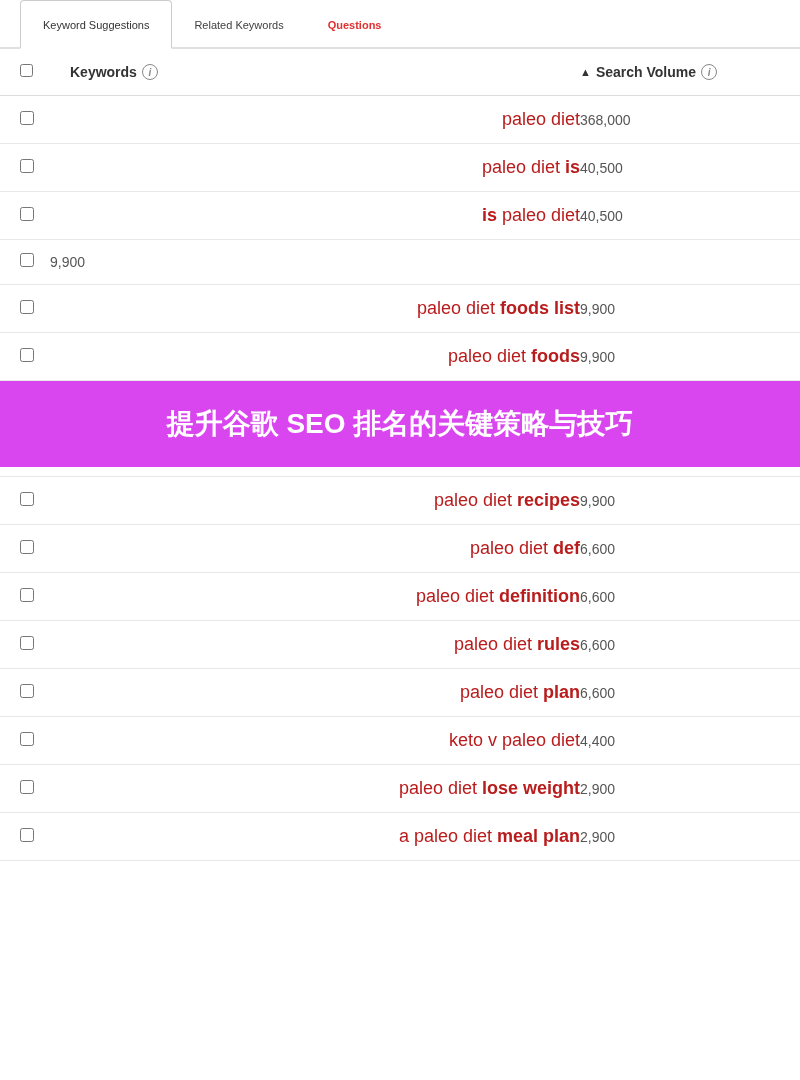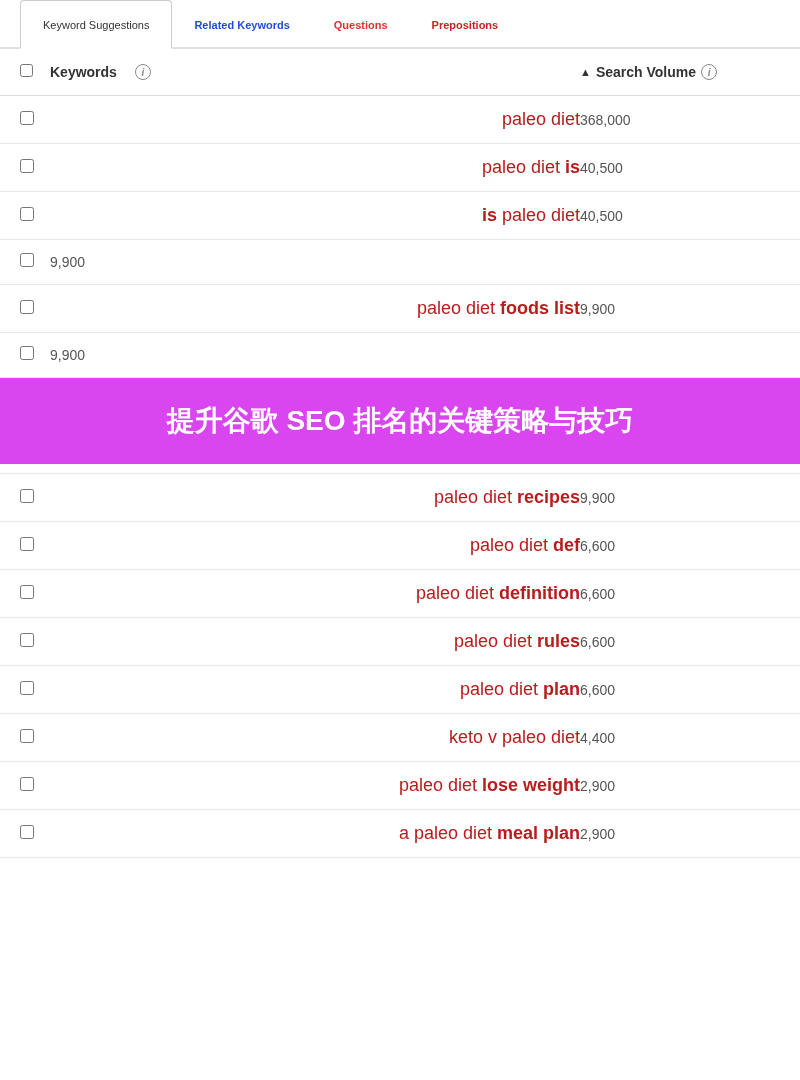--- a/index.html
+++ b/index.html
@@ -39,22 +39,22 @@
     .tab.active {
       border: 1.5px solid #ccc;
       border-bottom: 2px solid #fff;
       border-radius: 4px 4px 0 0;
       margin-bottom: -2px;
       color: #333;
       font-weight: 500;
     }
 
     .tab.orange {
-      color: #1d4ed8;
-      font-weight: 700;
+      color: #404040;
+      font-weight: 400;
     }
 
     .tab.red {
       color: #e03030;
       font-weight: 600;
     }
 
     .tab.red2 {
       color: #cc2222;
       font-weight: 600;
@@ -73,21 +73,22 @@
       width: 30px;
     }
 
     .th-keyword {
       flex: 1;
       font-size: 14px;
       font-weight: 700;
       color: #333;
       display: flex;
       align-items: center;
-      gap: 18px;
+      gap: 5px;
+      margin-left: 20px;
     }
 
     .th-volume {
       width: 200px;
       font-size: 14px;
       font-weight: 700;
       color: #333;
       display: flex;
       align-items: center;
       gap: 5px;
@@ -170,21 +171,20 @@
       position: relative;
     }
   </style>
 </head>
 <body>
 
 <div class="tabs-bar">
   <button class="tab active">Keyword Suggestions</button>
   <button class="tab orange">Related Keywords</button>
   <button class="tab red">Questions</button>
-  <button class="tab red2">Prepositions</button>
 </div>
 
 <div class="table-header">
   <div class="th-checkbox">
     <input type="checkbox" style="">
   </div>
   <div class="th-keyword">
     <span>Keywords</span>
     <span class="info-icon">i</span>
   </div>
@@ -215,20 +215,21 @@
       <div class="row-checkbox"><input type="checkbox" style=""></div>
       <div class="row-volume">9,900</div>
     </div>
     <div class="table-row">
       <div class="row-checkbox"><input type="checkbox" style=""></div>
       <div class="row-keyword">paleo diet <span class="bold">foods list</span></div>
       <div class="row-volume">9,900</div>
     </div>
     <div class="table-row">
       <div class="row-checkbox"><input type="checkbox" style=""></div>
+      <div class="row-keyword">paleo diet <span class="bold">foods</span></div>
       <div class="row-volume">9,900</div>
     </div>
     <div class="overlay-banner">提升谷歌 SEO 排名的关键策略与技巧</div>
     <div class="table-row">
       <div class="row-checkbox"><input type="checkbox" style=""></div>
       <div class="row-keyword">the paleo diet recipes</div>
       <div class="row-volume">9,900</div>
     </div>
     <div class="table-row">
       <div class="row-checkbox"><input type="checkbox" style=""></div>

